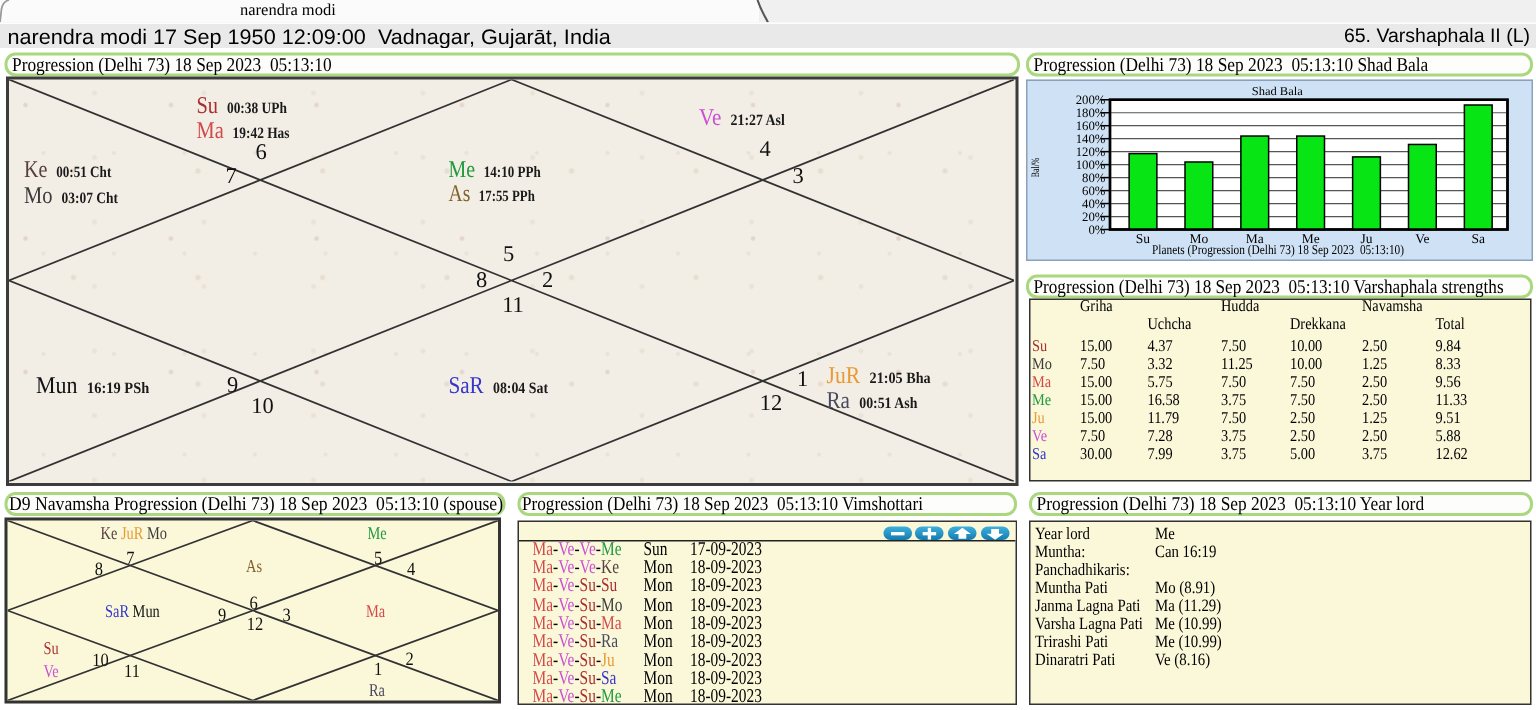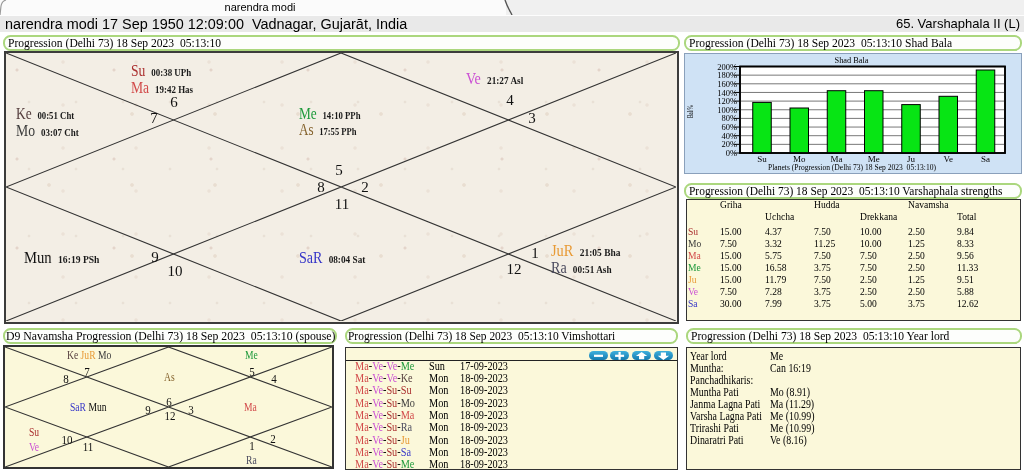--- a/index.html
+++ b/index.html
@@ -39,21 +39,21 @@
 svg{display:block}
 </style></head>
 <body>
 
 <div class="abs" style="left:0;top:0;width:1024px;height:15px;background:#f0f0f0;"></div>
 <div class="abs" style="left:0;top:0;width:506px;height:15px;background:#fbfbfb;"></div>
 <svg class="abs" style="left:0;top:0" width="1024" height="15">
   <path d="M6,0 Q2,1 1,6 L0,15" stroke="#9a9a9a" stroke-width="1.2" fill="none"></path>
   <path d="M505,0 Q507,6 511,13 L512,15" stroke="#555" stroke-width="1.4" fill="none"></path>
 </svg>
-<div class="abs sans" style="left:160px;top:1px;width:200px;text-align:center;font-size:11px;color:#000;">narendra modi</div>
+<div class="abs sans" style="left:160px;top:1px;width:200px;font-size:11px;color:#000;font-family:Liberation Serif, serif;">narendra modi</div>
 
 <div class="abs" style="left:0;top:15px;width:1024px;height:16px;background:#e9e9e9;border-top:1px solid #fdfdfd;"></div>
 <div class="abs sans" style="left:5px;top:17px;font-size:14px;line-height:14px;color:#000;transform:scaleX(1.03);transform-origin:0 50%;">narendra modi 17 Sep 1950 12:09:00&nbsp; Vadnagar, Gujarāt, India</div>
 <div class="abs sans" style="right:4px;top:17px;font-size:13px;line-height:14px;color:#000;margin-left:10px;">65. Varshaphala II (L)</div>
 
 <div class="pill" style="left:3px;top:35px;width:677px;height:15.5px;"><span id="pA" style="transform:scaleX(.89)">Progression (Delhi 73) 18 Sep 2023&nbsp; 05:13:10</span></div>
 <div class="pill" style="left:684px;top:35px;width:338px;height:15.5px;"><span id="pB" style="transform:scaleX(.89)">Progression (Delhi 73) 18 Sep 2023&nbsp; 05:13:10 Shad Bala</span></div>
 <div class="pill" style="left:684px;top:183px;width:338px;height:15.5px;"><span id="pC" style="transform:scaleX(.88)">Progression (Delhi 73) 18 Sep 2023&nbsp; 05:13:10 Varshaphala strengths</span></div>
 <div class="pill" style="left:3px;top:328px;width:334px;height:16px;padding-left:1px;"><span id="pD" style="transform:scaleX(.905)">D9 Navamsha Progression (Delhi 73) 18 Sep 2023&nbsp; 05:13:10 (spouse)</span></div>
 <div class="pill" style="left:345px;top:328px;width:333px;height:16px;padding-left:1px;"><span id="pE" style="transform:scaleX(.88)">Progression (Delhi 73) 18 Sep 2023&nbsp; 05:13:10 Vimshottari</span></div>

